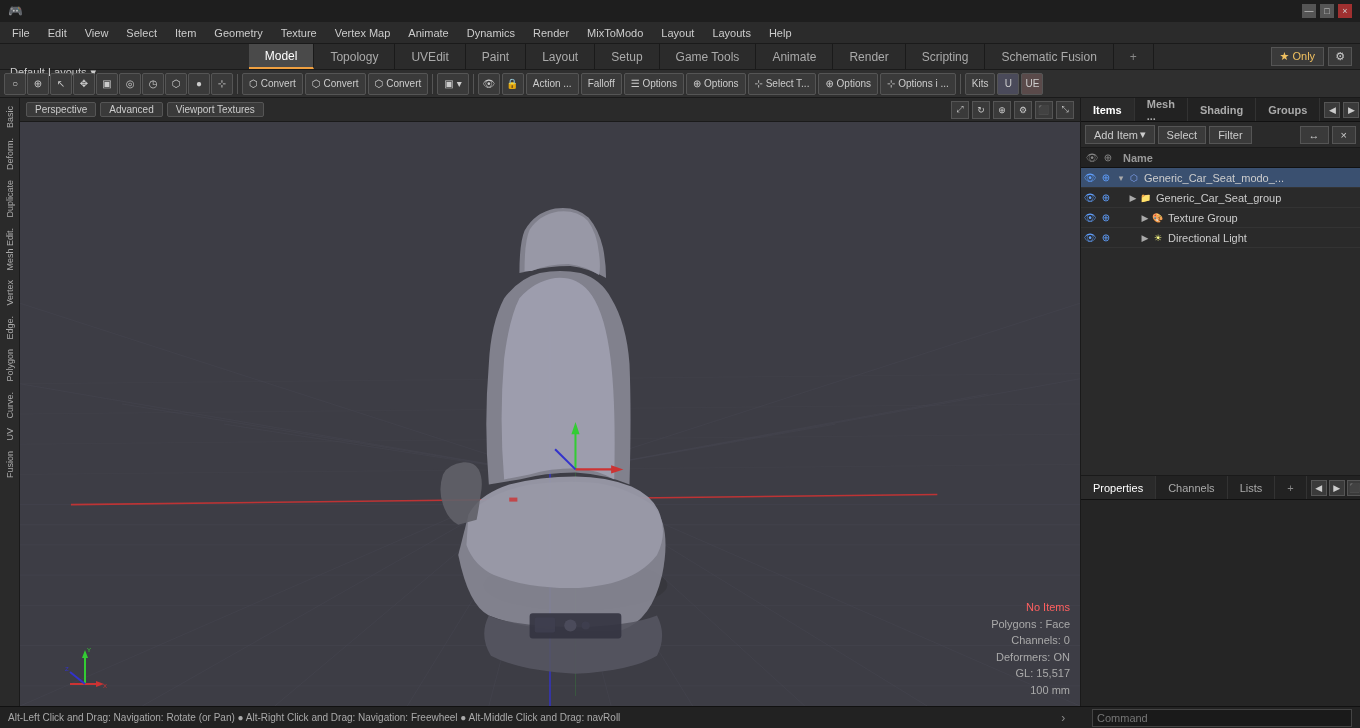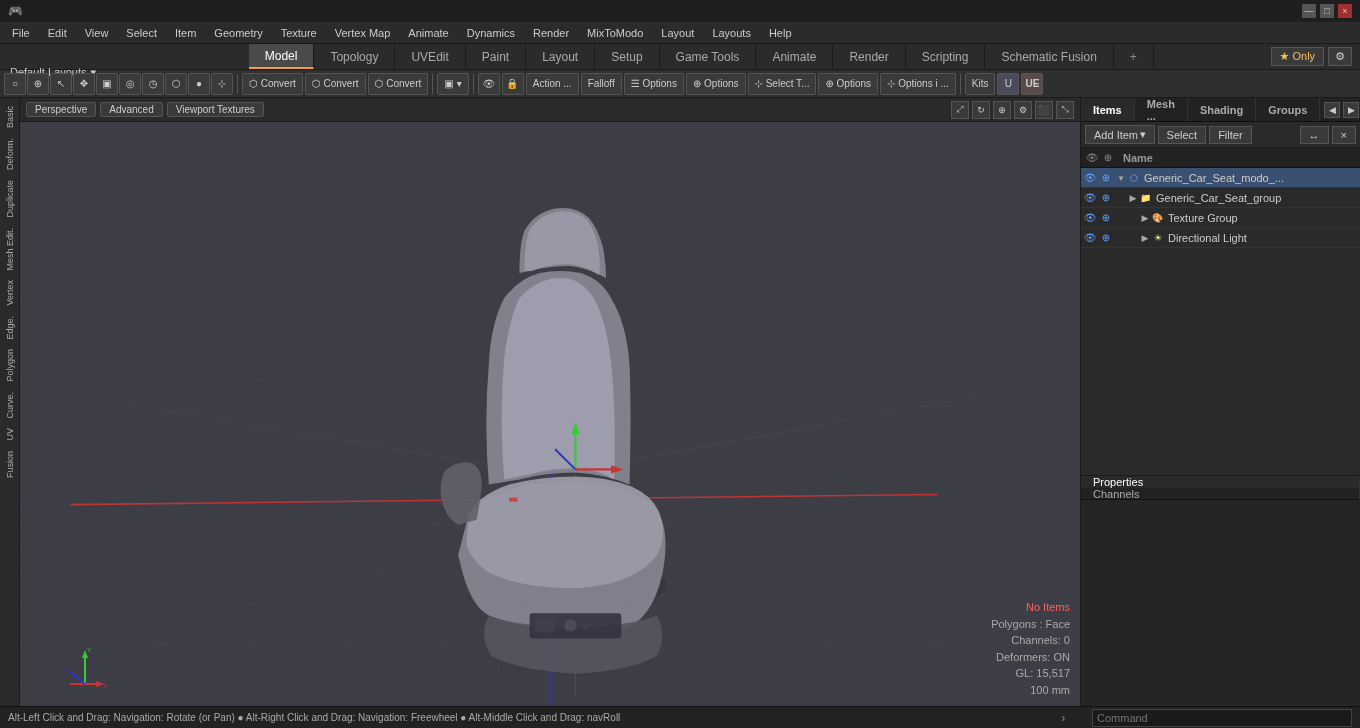--- a/index.html
+++ b/index.html
@@ -402,21 +402,20 @@
       background: #2a2a2a;
       display: flex;
       flex-direction: column;
     }
     #properties-tabs {
       height: 24px;
       background: #222;
       display: flex;
       align-items: stretch;
       border-bottom: 1px solid #111;
-      flex-direction: column;
     }
     .prop-tab {
       padding: 0 12px;
       font-size: 11px;
       color: #aaa;
       cursor: pointer;
       display: flex; align-items: center;
       border-right: 1px solid #333;
     }
     .prop-tab.active { background: #2a2a2a; color: #fff; }
@@ -565,21 +564,21 @@
   <button class="tool-btn">Action ...</button>
   <button class="tool-btn">Falloff</button>
   <button class="tool-btn">☰ Options</button>
   <button class="tool-btn">⊕ Options</button>
   <button class="tool-btn">⊹ Select T...</button>
   <button class="tool-btn">⊕ Options</button>
   <button class="tool-btn">⊹ Options i ...</button>
   <div class="tool-separator"></div>
   <button class="tool-btn">Kits</button>
   <button class="tool-btn icon-only" style="background:#4a4a5a;">U</button>
-  <button class="tool-btn icon-only" style="background:#5a4a4a;font-weight:bold;">UE</button>
+  <button class="tool-btn icon-only" style="background:#5a4a4a;">UE</button>
 </div>
 
 <div id="main-layout" style="height: calc(728px - 22px - 22px - 26px - 28px - 22px);">
 
   <div id="left-sidebar">
     <div class="sidebar-tab">Basic</div>
     <div class="sidebar-tab">Deform.</div>
     <div class="sidebar-tab">Duplicate</div>
     <div class="sidebar-tab">Mesh Edit.</div>
     <div class="sidebar-tab">Vertex</div>

